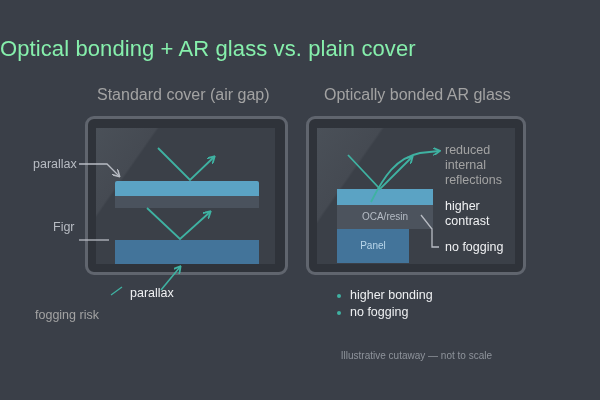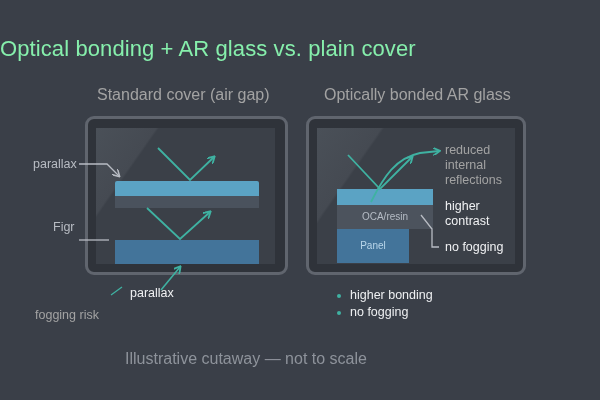--- a/index.html
+++ b/index.html
@@ -22,21 +22,21 @@
     .frame {
       border: 3px solid #60656e; border-radius: 9px; background: #2f333a;
       box-sizing: border-box;
     }
     .screen {
       background: linear-gradient(125deg, #4a5058 0%, #454a52 22%, #3b4048 23%, #3b4048 100%);
     }
     .bullets { left: 337px; top: 287px; font-size: 12.5px; color: #eef0f2; line-height: 17px; }
     .bullet { display: flex; align-items: center; }
     .dot { width: 4px; height: 4px; border-radius: 2px; background: #3fb2a2; margin-right: 9px; }
-    .footer { left: 0; width: 492px; text-align: center; top: 350px; font-size: 16px; color: #8e939b; }
+    .footer { left: 0; width: 492px; text-align: right; top: 350px; font-size: 10px; color: #8e939b; }
     svg.overlay { position: absolute; left: 0; top: 0; }
     .layer-label { font-size: 10px; color: #b5bcc5; text-align: center; }
   </style>
 </head>
 <body>
 
 <div class="abs title">Optical bonding + AR glass vs. plain cover</div>
 
 <div class="abs panel-title" style="left:97px;">Standard cover (air gap)</div>
 <div class="abs frame" style="left:85px; top:116px; width:203px; height:159px;"></div>

